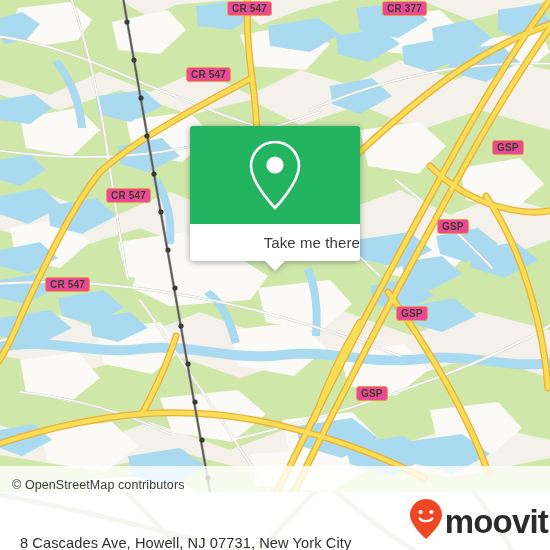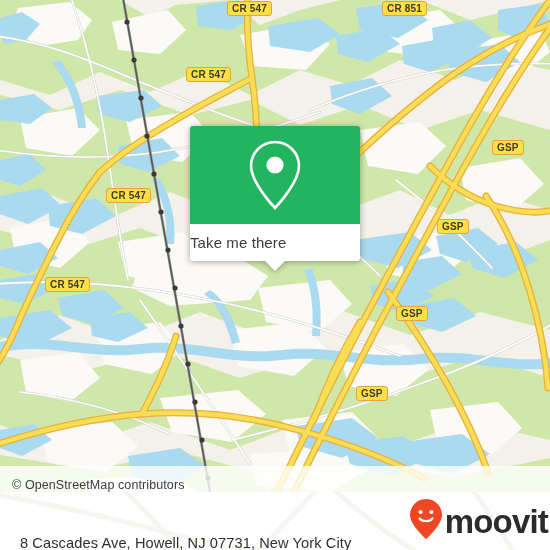--- a/index.html
+++ b/index.html
@@ -33,21 +33,21 @@
     position: absolute;
     left: 0;
     top: 0;
     display: block;
   }
 
   
   .shield {
     position: absolute;
     box-sizing: border-box;
-    background: #fde047;
+    background: #ec4899;
     border: 1px solid #e8a33d;
     border-radius: 3px;
     color: #3d3d28;
     font-family: "Liberation Sans", sans-serif;
     font-size: 10px;
     font-weight: bold;
     line-height: 13px;
     height: 15px;
     padding: 0 4px;
     text-align: center;
@@ -71,21 +71,21 @@
     align-items: center;
     justify-content: center;
   }
   .popup-pin-icon svg { display: block; }
   .popup-footer {
     background: #ffffff;
     border-radius: 0 0 3px 3px;
     height: 37px;
     display: flex;
     align-items: center;
-    justify-content: flex-start;
+    justify-content: flex-end;
     position: relative;
   }
   .popup-footer-label {
     color: #3c3c3c;
     font-size: 15px;
     letter-spacing: .1px;
   }
   .popup-tail {
     position: absolute;
     left: 50%;
@@ -333,21 +333,21 @@
             <circle cx="195" cy="402" r="2.6"></circle>
             <circle cx="202" cy="440" r="2.6"></circle>
             <circle cx="208" cy="478" r="2.6"></circle>
           </g>
         </g>
 
       </g>
     </svg>
 
     <div class="shield" style="left:227px; top:1px;">CR 547</div>
-    <div class="shield" style="left:382px; top:1px;">CR 851</div>
+    <div class="shield" style="left:382px; top:1px;">CR 377</div>
     <div class="shield" style="left:186px; top:67px;">CR 547</div>
     <div class="shield" style="left:106px; top:188px;">CR 547</div>
     <div class="shield" style="left:45px;  top:277px;">CR 547</div>
     <div class="shield" style="left:492px; top:140px;">GSP</div>
     <div class="shield" style="left:437px; top:219px;">GSP</div>
     <div class="shield" style="left:396px; top:306px;">GSP</div>
     <div class="shield" style="left:356px; top:386px;">GSP</div>
 
     <div class="popup">
       <div class="popup-body">

